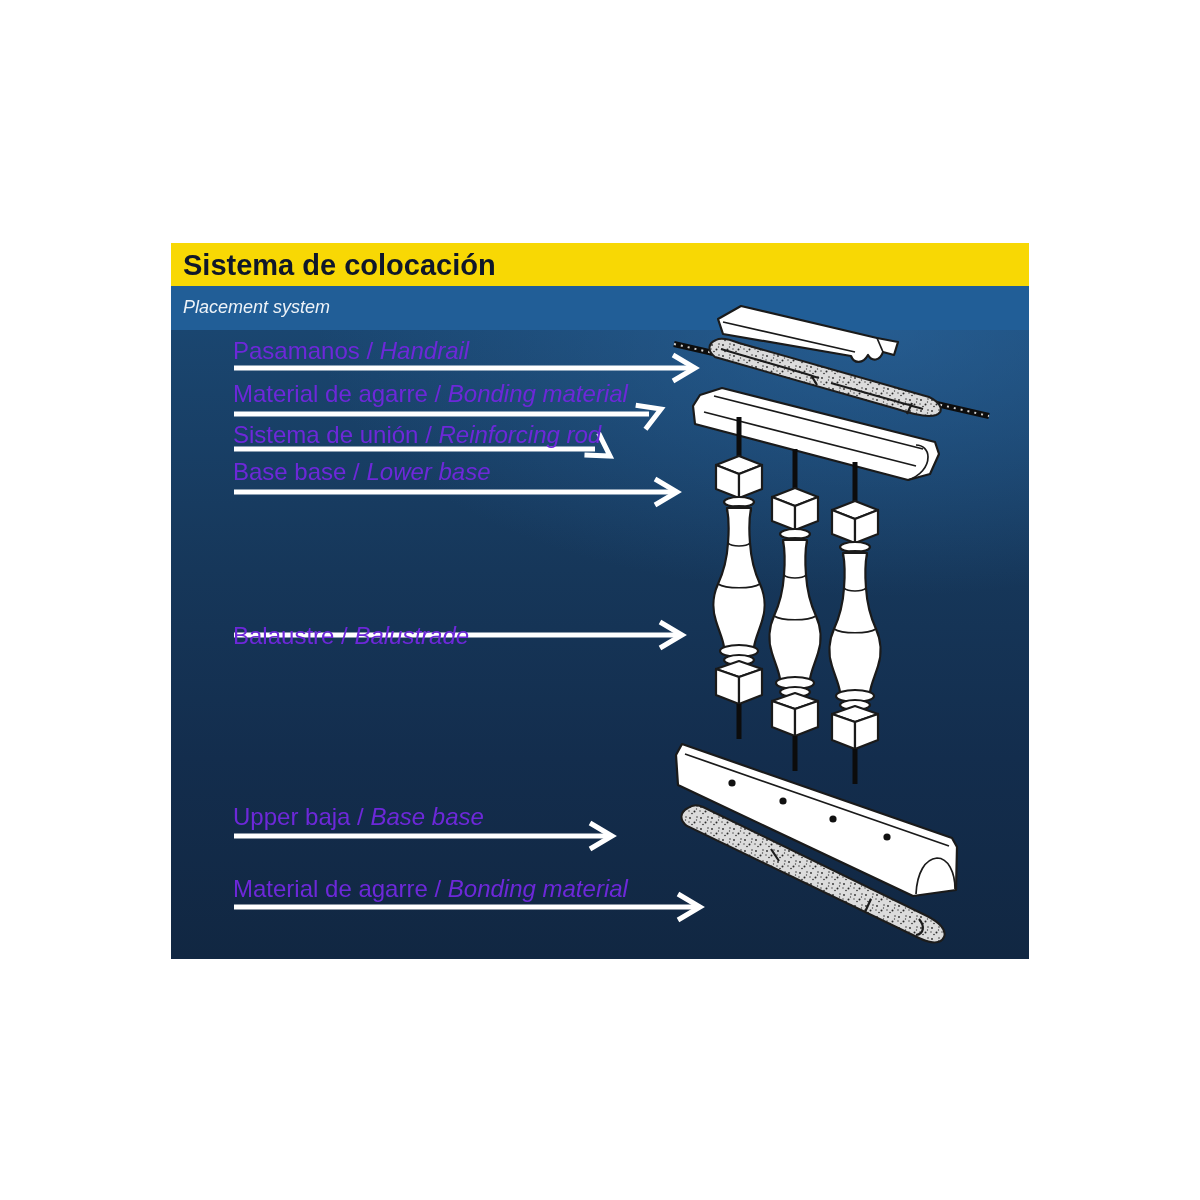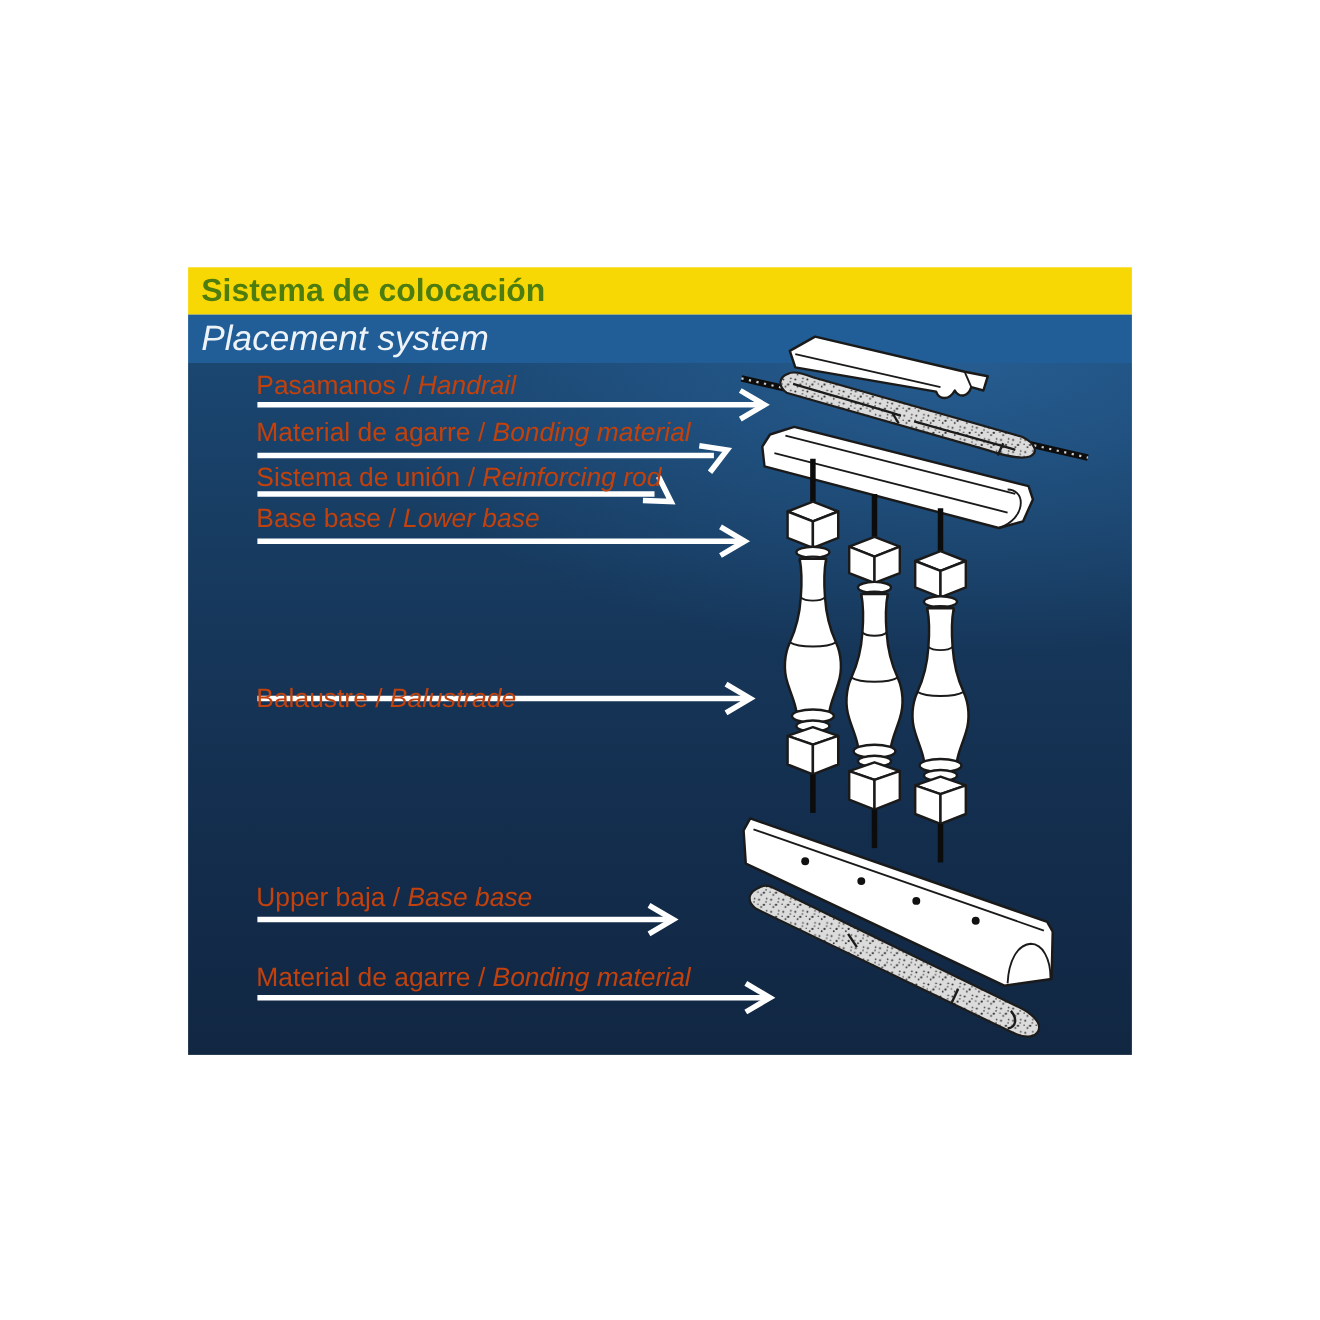--- a/index.html
+++ b/index.html
@@ -6,38 +6,38 @@
   .stage{
     position:relative;width:1200px;height:1200px;background:#ffffff;overflow:hidden;
     font-family:"Liberation Sans", sans-serif;
   }
   .panel{
     position:absolute;left:171px;top:243px;width:858px;height:716px;
   }
   .header-yellow{
     position:absolute;left:0;top:0;width:858px;height:43px;
     background:#f8d804;
-    color:#4d7c0f;font-weight:bold;font-size:29px;line-height:44px;
+    color:#0f172a;font-weight:bold;font-size:29px;line-height:44px;
     padding-left:12px;box-sizing:border-box;white-space:nowrap;
   }
   .header-blue{
     position:absolute;left:0;top:43px;width:858px;height:44px;
     background:#215e97;
-    color:#eef3f8;font-style:italic;font-size:32px;line-height:42px;
+    color:#eef3f8;font-style:italic;font-size:18px;line-height:42px;
     padding-left:12px;box-sizing:border-box;white-space:nowrap;
   }
   .main-bg{
     position:absolute;left:0;top:87px;width:858px;height:629px;
     background:
       radial-gradient(900px 430px at 82% 0%, rgba(47,110,170,0.55), rgba(47,110,170,0) 62%),
       linear-gradient(180deg,#1a4670 0%,#16375a 38%,#132d4d 68%,#112742 100%);
   }
   .overlay{position:absolute;left:0;top:0;width:858px;height:716px;}
   .label{
-    position:absolute;left:62px;color:#c2410c;font-size:24px;line-height:26px;white-space:nowrap;
+    position:absolute;left:62px;color:#6d28d9;font-size:24px;line-height:26px;white-space:nowrap;
   }
   .label .en{font-style:italic;}
   
   .wh{fill:#ffffff;stroke:#1a1a1a;stroke-width:2.2;stroke-linejoin:round;}
   .ln{fill:none;stroke:#1a1a1a;stroke-width:1.7;}
   .crack{fill:none;stroke:#1b1b1b;stroke-width:2.2;}
   .rod{stroke:#0c0c0c;stroke-width:5;}
   .speck{fill:url(#speckle);stroke:#1c1c1c;stroke-width:2;}
   .arrow-line{stroke:#ffffff;stroke-width:5;fill:none;}
   .arrow-head{stroke:#ffffff;stroke-width:5;fill:none;stroke-linejoin:miter;}

